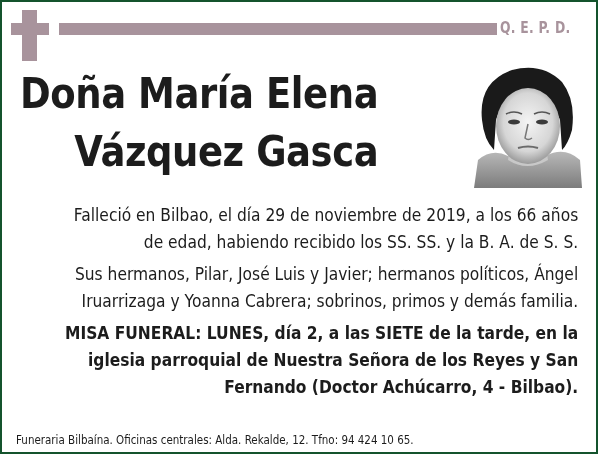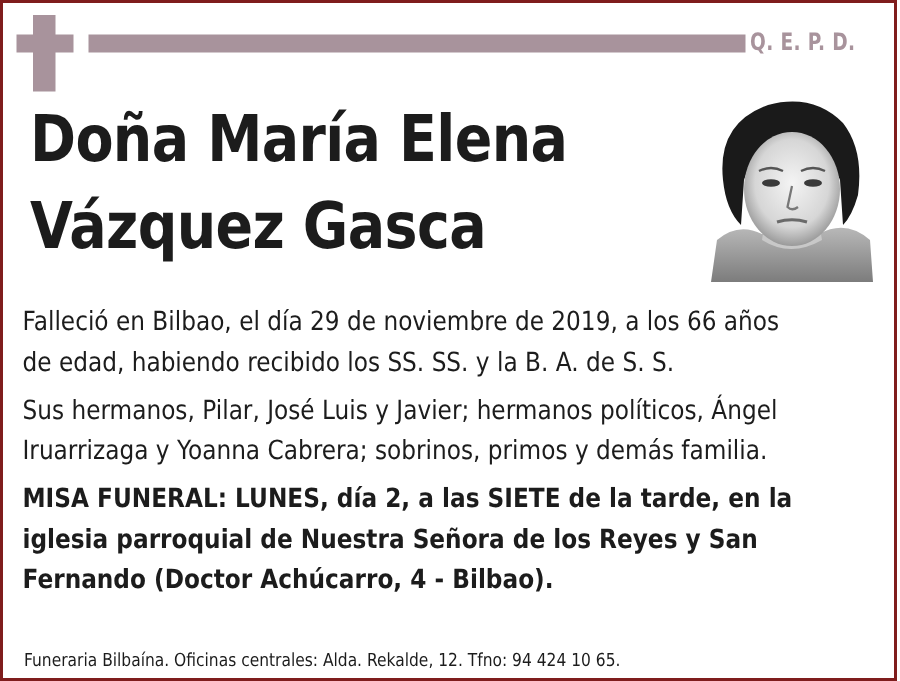--- a/index.html
+++ b/index.html
@@ -14,22 +14,23 @@
       overflow: hidden;
       font-family: "DejaVu Sans Condensed", "Liberation Sans Narrow", "Liberation Sans", sans-serif;
       color: #1a1a1a;
     }
     .frame {
       position: absolute;
       left: 0;
       top: 0;
       width: 594px;
       height: 450px;
-      border: 2px solid #7f1d1d;
+      border: 2px solid #14532d;
       background: #ffffff;
+      text-align: right;
     }
     .cross-v {
       position: absolute;
       left: 20px;
       top: 8px;
       width: 15px;
       height: 51px;
       background: var(--accent);
     }
     .cross-h {

